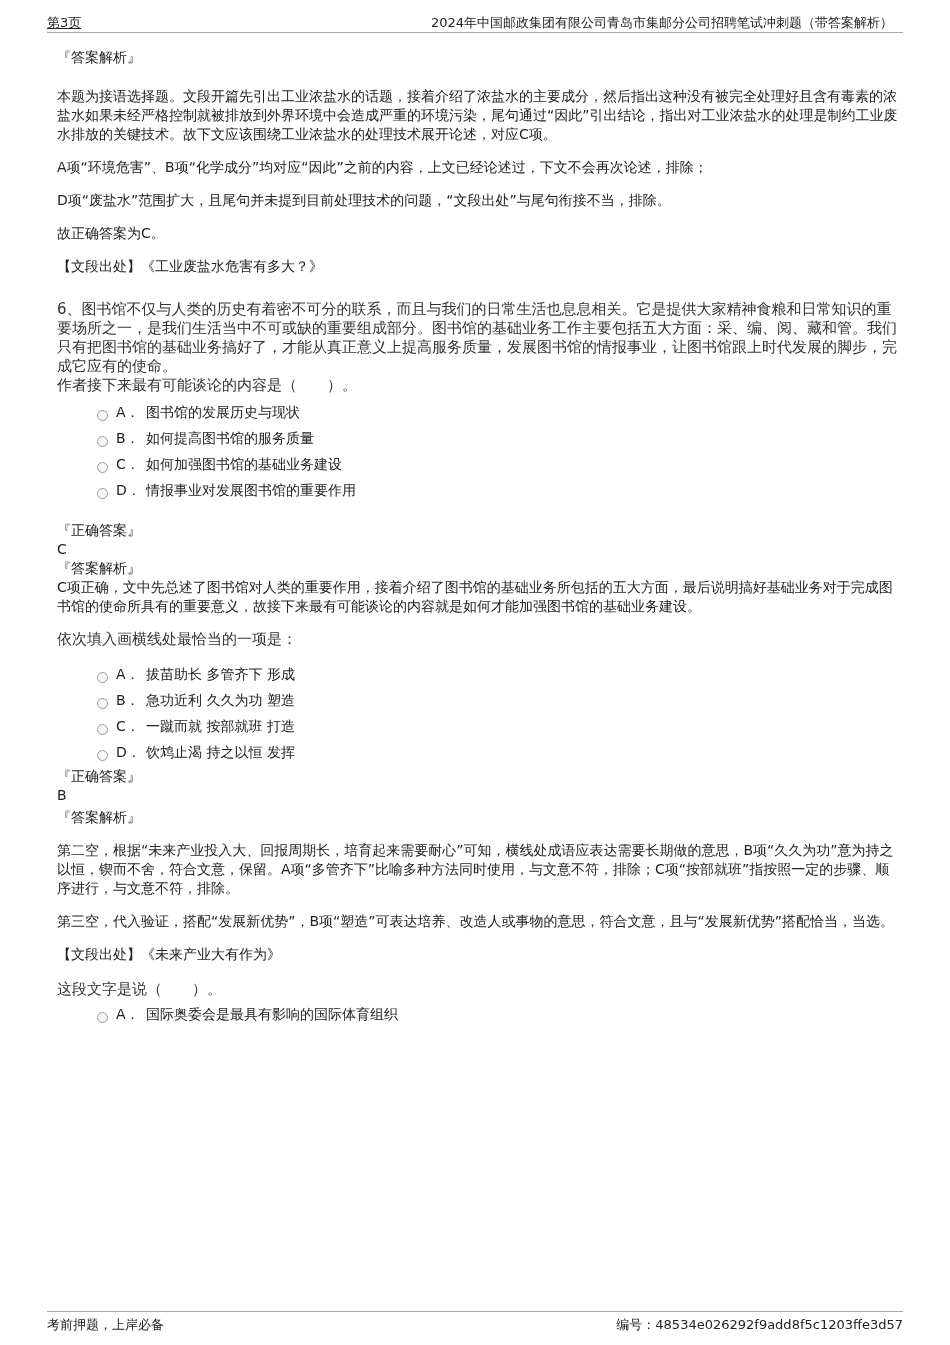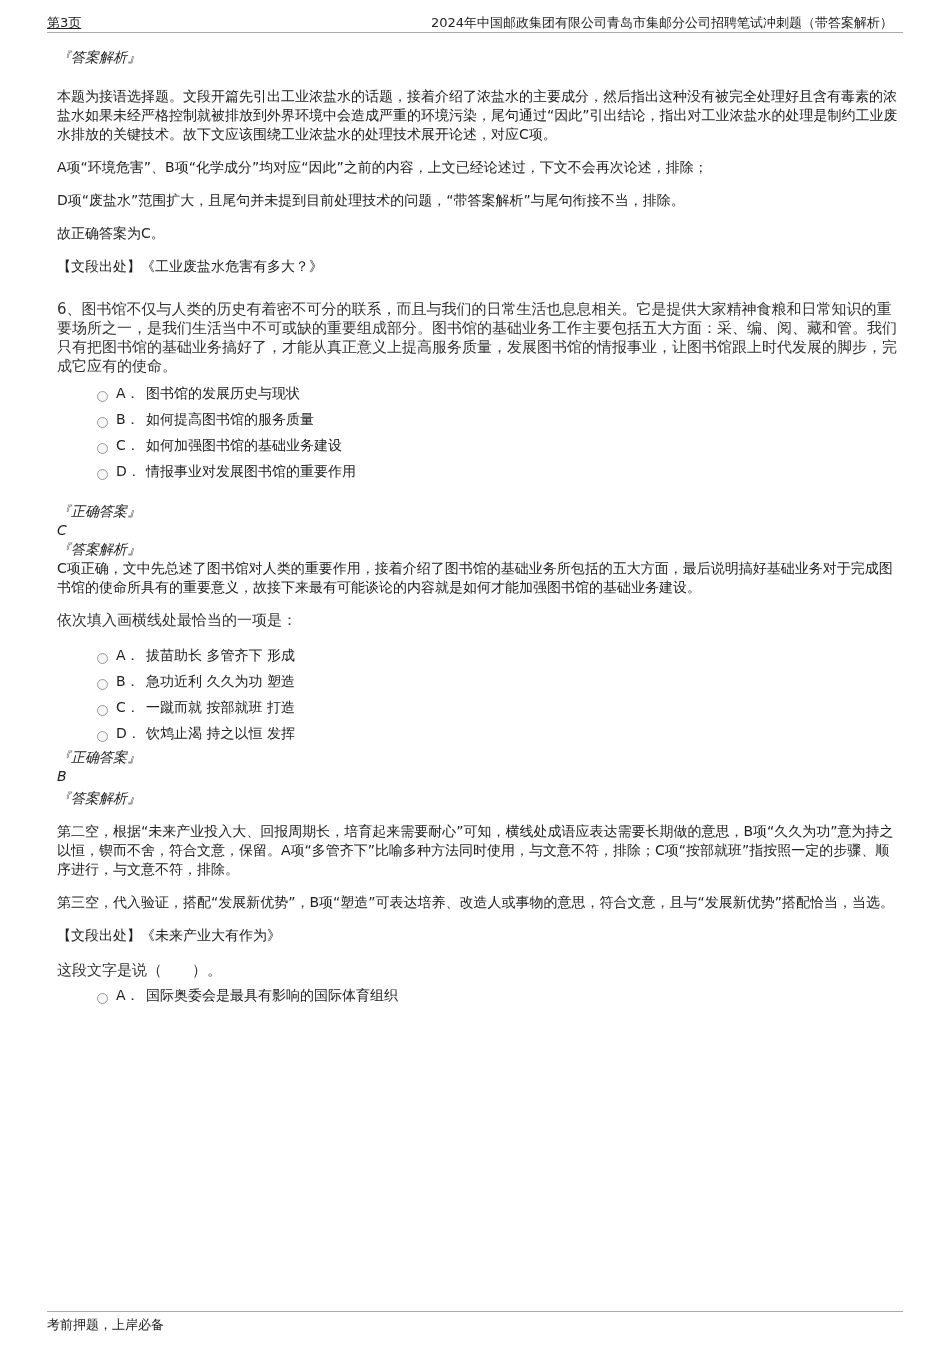--- a/index.html
+++ b/index.html
@@ -9,47 +9,48 @@
             border-bottom: 1px solid #aaa; font-size: 13px; }
   .header .left { position: absolute; left: 0; top: 4px; text-decoration: underline; }
   .header .right { position: absolute; right: 10px; top: 4px; }
   .footer { position: absolute; left: 47px; right: 47px; top: 1311px; height: 24px;
             border-top: 1px solid #aaa; font-size: 13px; }
   .footer .left { position: absolute; left: 0; top: 4px; }
   .footer .right { position: absolute; right: 0; top: 4px; }
   .content { position: absolute; left: 57px; right: 48px; top: 40px; }
   .p { font-size: 14px; line-height: 19px; margin: 0; }
   .sm { font-size: 15px; line-height: 19px; color: #333; margin: 0; }
-  .label { font-size: 14px; line-height: 19px; margin: 0; font-style: italic; }
+  .label { font-size: 14px; line-height: 19px; margin: 0; }
   .opts { margin: 4px 0 0 40px; }
   .opt { font-size: 14px; height: 26px; line-height: 26px; display: flex; align-items: center; }
   .radio { width: 9px; height: 9px; border: 1px solid #999; border-radius: 50%;
            margin-right: 8px; margin-top: 6px; background: #f7f7f7; }
   .opt .letter { width: 30px; }
   .blank { display: inline-block; border-bottom: 1px solid #222; height: 12px; vertical-align: baseline; }
 </style>
 </head>
 <body>
 
 <div class="header">
   <span class="left">第3页</span>
   <span class="right">2024年中国邮政集团有限公司青岛市集邮分公司招聘笔试冲刺题（带答案解析）</span>
 </div>
 
 <div class="content">
 
   <p class="label" style="margin-top:8px">『答案解析』</p>
   <p class="p" style="margin-top:20px">本题为接语选择题。文段开篇先引出工业浓盐水的话题，接着介绍了浓盐水的主要成分，然后指出这种没有被完全处理好且含有毒素的浓盐水如果未经严格控制就被排放到外界环境中会造成严重的环境污染，尾句通过“因此”引出结论，指出对工业浓盐水的处理是制约工业废水排放的关键技术。故下文应该围绕工业浓盐水的处理技术展开论述，对应C项。</p>
   <p class="p" style="margin-top:14px">A项“环境危害”、B项“化学成分”均对应“因此”之前的内容，上文已经论述过，下文不会再次论述，排除；</p>
-  <p class="p" style="margin-top:14px">D项“废盐水”范围扩大，且尾句并未提到目前处理技术的问题，“带答案解析”与尾句衔接不当，排除。</p>
+  <p class="p" style="margin-top:14px">D项“废盐水”范围扩大，且尾句并未提到目前处理技术的问题，“文段出处”与尾句衔接不当，排除。</p>
   <p class="p" style="margin-top:14px">故正确答案为C。</p>
   <p class="p" style="margin-top:14px">【文段出处】《工业废盐水危害有多大？》</p>
 
   <div style="margin-top:24px">
     <p class="sm">6、图书馆不仅与人类的历史有着密不可分的联系，而且与我们的日常生活也息息相关。它是提供大家精神食粮和日常知识的重要场所之一，是我们生活当中不可或缺的重要组成部分。图书馆的基础业务工作主要包括五大方面：采、编、阅、藏和管。我们只有把图书馆的基础业务搞好了，才能从真正意义上提高服务质量，发展图书馆的情报事业，让图书馆跟上时代发展的脚步，完成它应有的使命。</p>
+    <p class="sm">作者接下来最有可能谈论的内容是（　　）。</p>
     <div class="opts">
       <div class="opt">
           <span class="radio"></span>
           <span class="letter">A．</span>
           <span>图书馆的发展历史与现状</span>
         </div>
       <div class="opt">
           <span class="radio"></span>
           <span class="letter">B．</span>
           <span>如何提高图书馆的服务质量</span>
@@ -110,13 +111,14 @@
           <span class="radio"></span>
           <span class="letter">A．</span>
           <span>国际奥委会是最具有影响的国际体育组织</span>
         </div>
     </div>
   </div>
 </div>
 
 <div class="footer">
   <span class="left">考前押题，上岸必备</span>
+  <span class="right"><span>编号：</span><span>48534e026292f9add8f5c1203ffe3d57</span></span>
 </div>
 
 </body></html>

